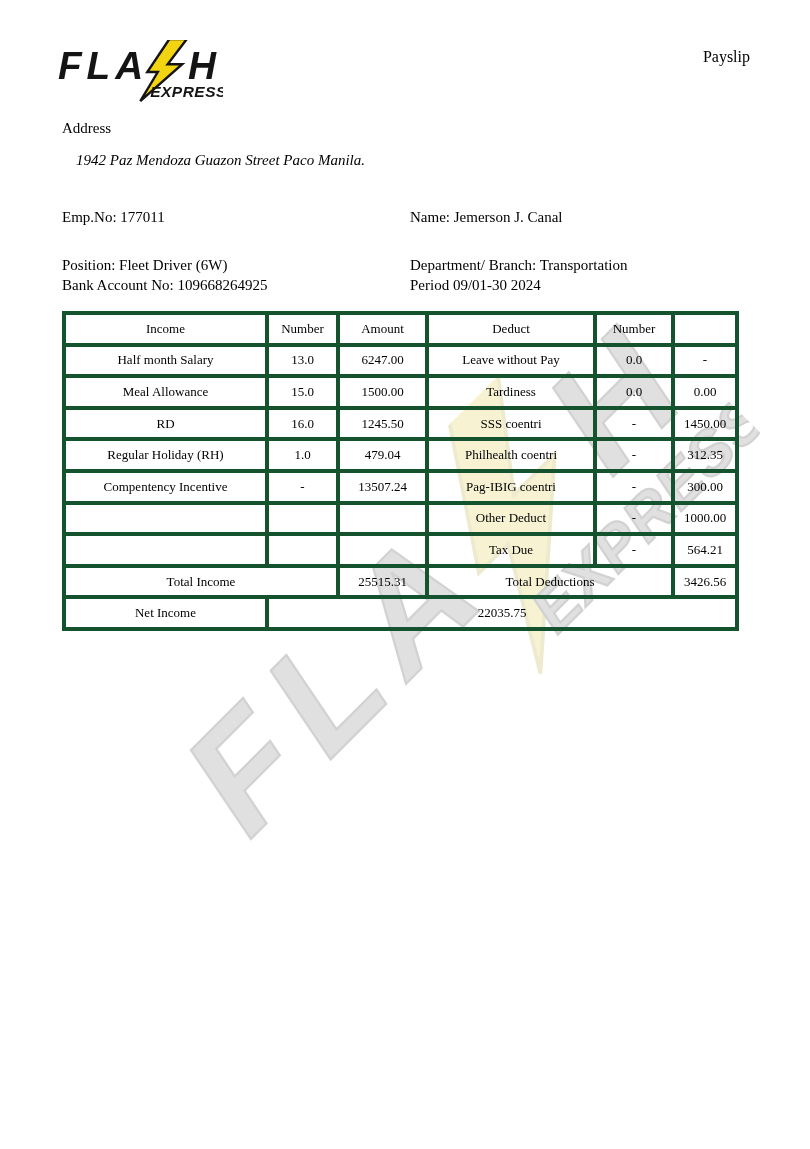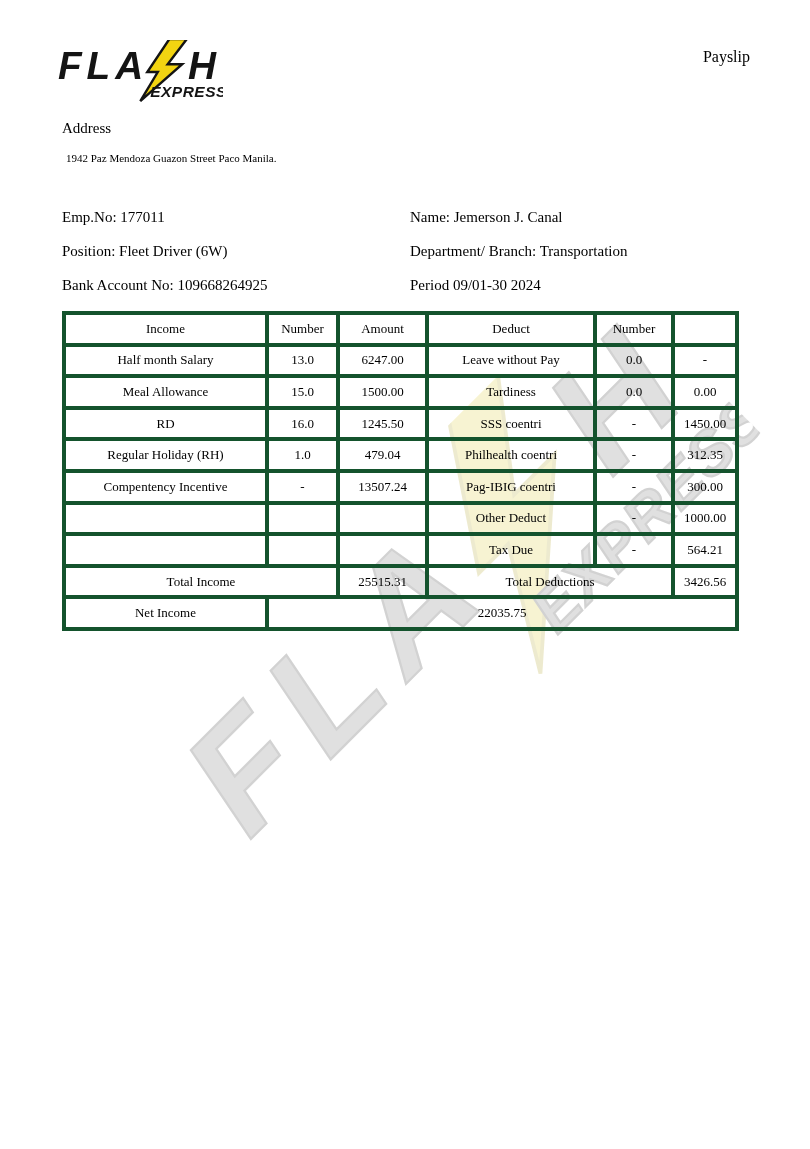--- a/index.html
+++ b/index.html
@@ -24,24 +24,24 @@
   .logo svg, .watermark svg{display:block;width:100%;height:100%;}
   .logo-big-text{font-family:"Liberation Sans",sans-serif;font-weight:bold;font-style:italic;font-size:40px;fill:#141414;}
   .logo-small-text{font-family:"Liberation Sans",sans-serif;font-weight:bold;font-style:italic;font-size:16px;fill:#141414;letter-spacing:.5px;}
   .wm-letter{fill:#c3c3c3;stroke:#a6a6a6;stroke-width:.6px;}
   .wm-bolt{fill:#f0e9a6;stroke:#ddd7a0;stroke-width:1px;}
 
   .doc-title{position:absolute;top:48px;right:60px;font-size:16px;}
 
   
   .address-label{position:absolute;left:62px;top:120px;font-size:15px;}
-  .address-line{position:absolute;left:66px;top:152px;font-size:11px;}
+  .address-line{position:absolute;left:76px;top:152px;font-size:15px;font-style:italic;}
   .info-cell{position:absolute;font-size:15px;white-space:nowrap;}
   .c1{left:62px;}  .c2{left:410px;}
-  .r1{top:209px;}  .r2{top:243px;}  .r3{top:277px;}
+  .r1{top:209px;}  .r2{top:257px;}  .r3{top:277px;}
 
   
   table.payslip{
     position:absolute;left:62px;top:311px;width:673px;
     border-collapse:collapse;table-layout:fixed;background:transparent;
   }
   table.payslip td, table.payslip th{
     border:4px solid #14532d;
     font-weight:normal;font-size:13px;text-align:center;vertical-align:middle;
     height:27.6px;padding:0 2px;overflow:hidden;background:transparent;

